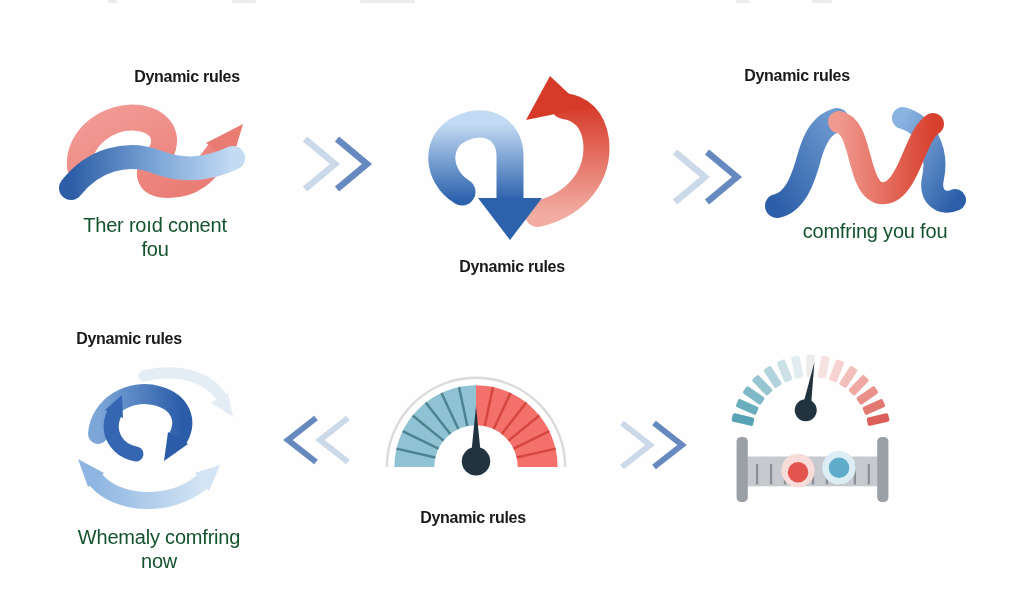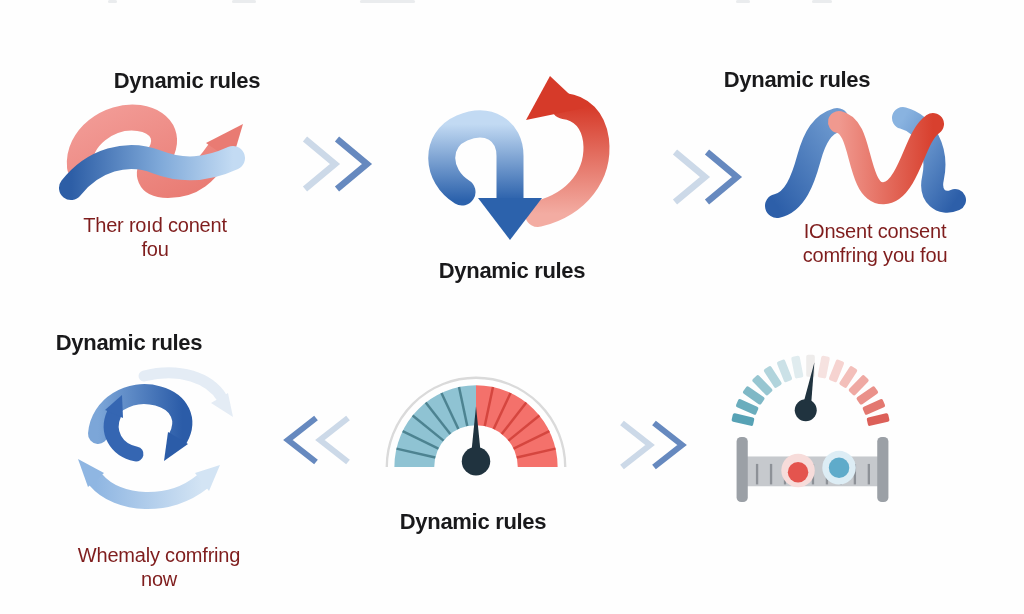--- a/index.html
+++ b/index.html
@@ -6,25 +6,25 @@
   html,body { margin:0; padding:0; background:#ffffff; }
   .canvas {
     position: relative;
     width: 1024px; height: 614px;
     background: #fefefe;
     overflow: hidden;
     font-family: "Liberation Sans", sans-serif;
   }
   .abs { position: absolute; }
   .title {
-    font-size: 22px; font-weight: 700; color: #19191b;
+    font-size: 16px; font-weight: 700; color: #19191b;
     text-align: center; letter-spacing: -0.3px; white-space: nowrap;
   }
   .caption {
-    font-size: 20px; color: #7f1d1d; text-align: center;
+    font-size: 20px; color: #14532d; text-align: center;
     line-height: 23.5px; letter-spacing: -0.2px;
   }
   svg { display:block; width:100%; height:100%; }
   .artifact {
     position:absolute; top:0; height:3px;
     background:#d8dce0; opacity:.55; border-radius:2px;
   }
 </style>
 </head>
 <body>
@@ -134,21 +134,20 @@
         <g>
           <path d="M146,20 C168,26 182,52 176,80 C172,98 184,108 198,102" fill="none" stroke="url(#g3c)" stroke-width="22" stroke-linecap="round"></path>
         </g>
         <g>
           <path d="M82,24 C100,28 100,60 110,82 C118,100 134,100 146,80 C158,60 162,36 176,26" fill="none" stroke="url(#g3b)" stroke-width="22" stroke-linecap="round"></path>
         </g>
       </svg>
     </div>
 
     <div class="abs caption" style="left:770px;top:220px;width:210px">
-      <div>IOnsent consent</div>
       <div>comfring you fou</div>
     </div>
   </section>
 
   <section>
     <div class="abs title" style="left:29px;top:330px;width:200px">Dynamic rules</div>
 
     <div class="abs" style="left:52px;top:362px;width:185px;height:162px">
       <svg viewBox="0 0 185 162">
         <defs>
@@ -172,21 +171,21 @@
           <polygon points="71,56 53,48 70,33" fill="#3566b2"></polygon>
         </g>
         <g>
           <path d="M44,118 C66,144 118,146 150,120" fill="none" stroke="url(#g4b)" stroke-width="17" stroke-linecap="round"></path>
           <polygon points="52,111 36,125 26,97" fill="#8fb6e2"></polygon>
           <polygon points="157,129 143,111 168,103" fill="#d3e4f4"></polygon>
         </g>
       </svg>
     </div>
 
-    <div class="abs caption" style="left:54px;top:544px;width:210px">
+    <div class="abs caption" style="left:54px;top:526px;width:210px">
       <div>Whemaly comfring</div>
       <div>now</div>
     </div>
   </section>
 
   <div class="abs" style="left:283px;top:414px;width:70px;height:52px">
     <svg viewBox="0 0 70 52">
       <polyline points="33,4 5,26 33,48" fill="none" stroke="#6689bf" stroke-width="6"></polyline>
       <polyline points="65,4 37,26 65,48" fill="none" stroke="#ccd9e8" stroke-width="6"></polyline>
     </svg>

